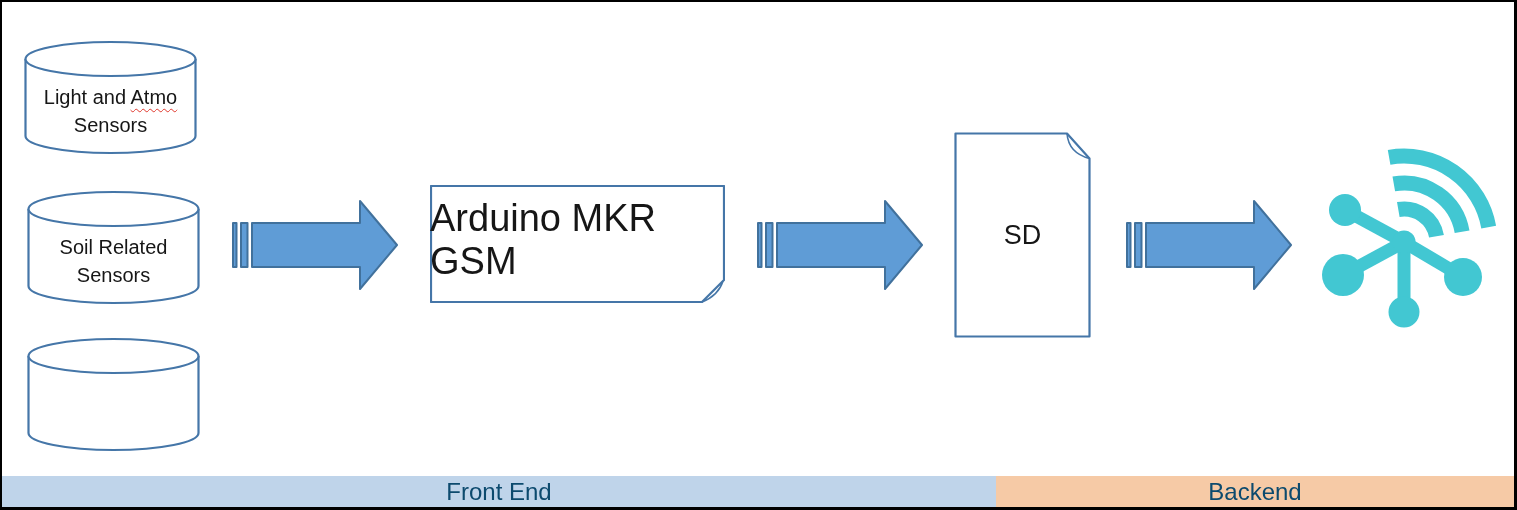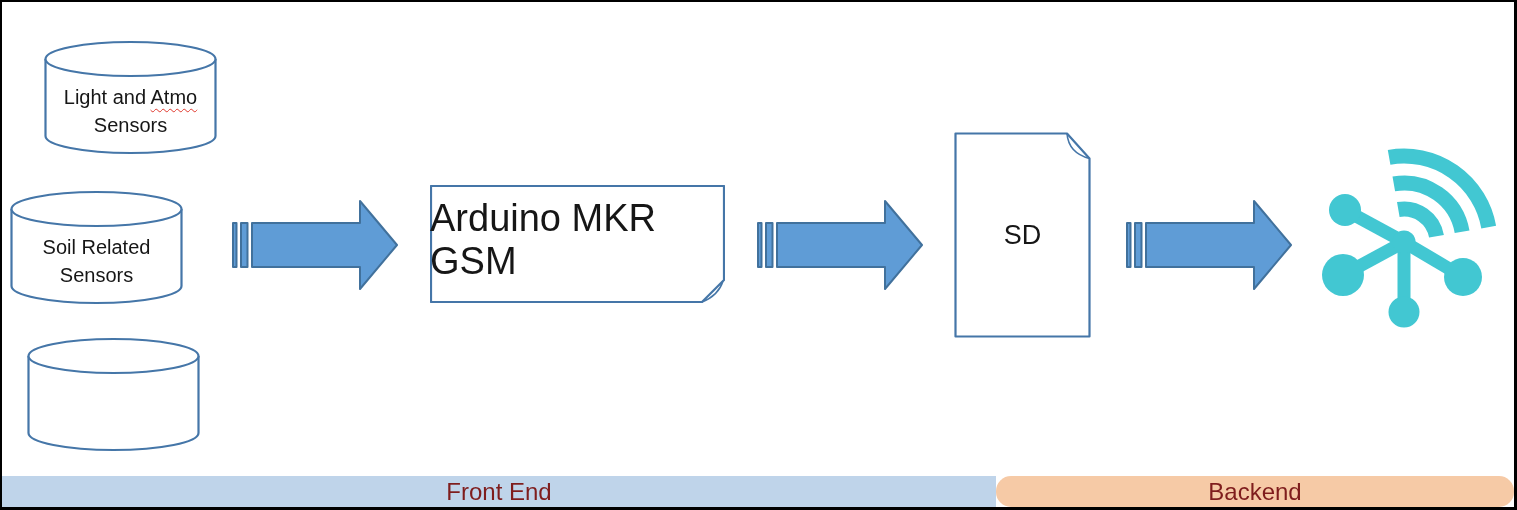--- a/index.html
+++ b/index.html
@@ -62,45 +62,45 @@
   .sd-label{
     position:absolute;left:0;top:0;width:137px;height:206px;
     display:flex;flex-direction:column;align-items:center;justify-content:center;
     font-size:27px;line-height:38px;color:var(--text,#161616);text-align:center;
   }
 
   
   .bar{
     position:absolute;top:474px;height:31px;
     display:flex;align-items:center;justify-content:center;
-    font-size:24px;font-weight:500;color:#7f1d1d;
+    font-size:24px;font-weight:500;color:#0c4a6e;
   }
   .bar.frontend{left:0;width:994px;background:var(--frontend-bar,#bfd4ea);}
-  .bar.backend{left:994px;width:518px;background:var(--backend-bar,#f6caa6);border-radius:15px;}
+  .bar.backend{left:994px;width:518px;background:var(--backend-bar,#f6caa6);}
 </style>
 </head>
 <body>
 
 <div class="canvas">
 
-  <div class="node" style="left:42px;top:38px;">
+  <div class="node" style="left:22px;top:38px;">
     <svg width="173" height="115" viewBox="0 0 173 115">
       <path class="shape" d="M1.5,19 V96 A85,17 0 0 0 171.5,96 V19"></path>
       <ellipse class="shape" cx="86.5" cy="19" rx="85" ry="17"></ellipse>
     </svg>
     <div class="cyl-label">
       <div>
         <span>Light and</span>
         <span class="misspelled">Atmo</span>
       </div>
       <div>Sensors</div>
     </div>
   </div>
 
-  <div class="node" style="left:8px;top:188px;">
+  <div class="node" style="left:25px;top:188px;">
     <svg width="173" height="115" viewBox="0 0 173 115">
       <path class="shape" d="M1.5,19 V96 A85,17 0 0 0 171.5,96 V19"></path>
       <ellipse class="shape" cx="86.5" cy="19" rx="85" ry="17"></ellipse>
     </svg>
     <div class="cyl-label">
       <div>
         <span>Soil Related</span>
         <span class="misspelled"></span>
       </div>
       <div>Sensors</div>

